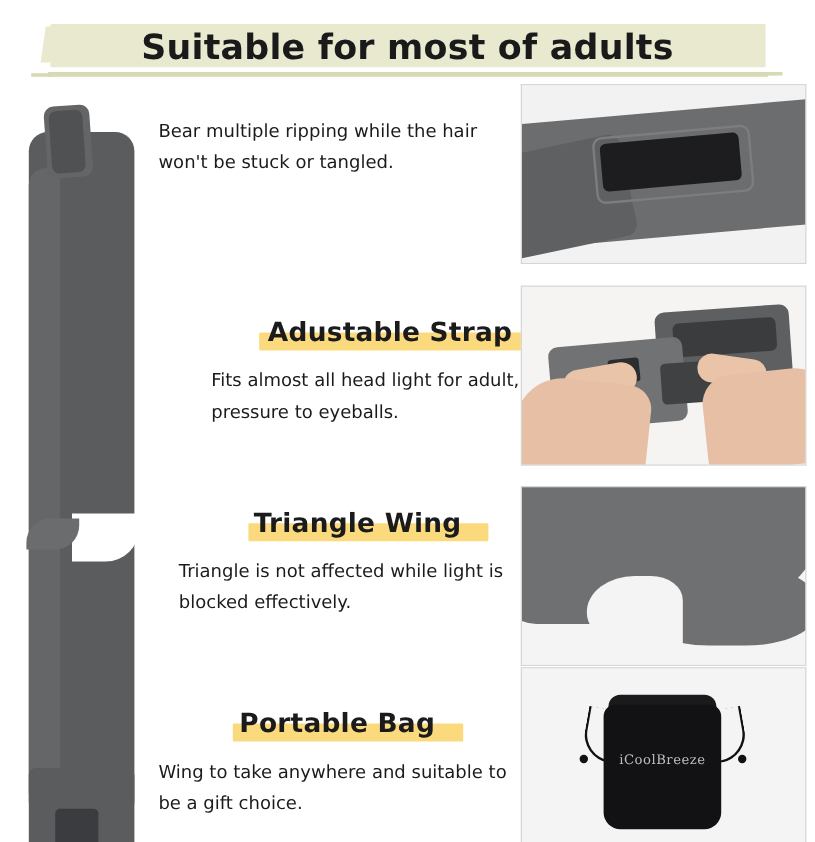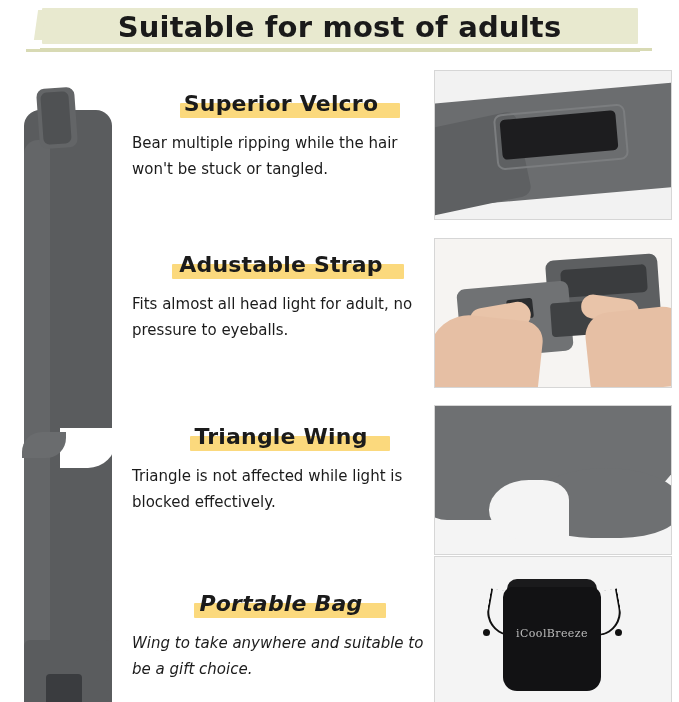--- a/index.html
+++ b/index.html
@@ -5,21 +5,21 @@
   html,body{margin:0;padding:0;}
   body{
     width:679px;height:702px;
     background:#ffffff;
     font-family:"DejaVu Sans", sans-serif;
     position:relative;
     overflow:hidden;
   }
   
   .header{
-    position:absolute;left:0;top:4px;width:679px;height:52px;
+    position:absolute;left:0;top:16px;width:679px;height:52px;
   }
   .header-band{
     position:absolute;left:42px;top:4px;width:596px;height:36px;
     background:#e8e9cf;
     border-radius:1px;
   }
   .header-band:after{
     content:"";position:absolute;left:-6px;top:2px;width:8px;height:30px;
     background:#e8e9cf;transform:skewX(-8deg);
   }
@@ -233,69 +233,65 @@
     <div class="mask-strap"></div>
     <div class="mask-strap-inner"></div>
     <div class="mask-notch"></div>
     <div class="mask-notch2"></div>
     <div class="mask-bottom"></div>
     <div class="mask-velcro"></div>
   </div>
 </div>
 
 <div class="feature" style="top:86px;">
-  <div class="hl-wrap">
-    <div class="hl-bar" style="left:48px;width:220px;"></div>
-    <div class="f-title">Superior Velcro</div>
-  </div>
   <div class="f-desc">Bear multiple ripping while the hair won't be stuck or tangled.</div>
 </div>
 <div class="photo" style="top:70px;">
   <div class="p1-bg"></div>
   <div class="p1-strap"></div>
   <div class="p1-strap2"></div>
   <div class="p1-velcro-edge"></div>
   <div class="p1-velcro"></div>
 </div>
 
-<div class="feature" style="top:247px;">
+<div class="feature" style="top:260px;margin-left:44px;">
   <div class="hl-wrap">
     <div class="hl-bar" style="left:40px;width:232px;"></div>
     <div class="f-title">Adustable Strap</div>
   </div>
   <div class="f-desc">Fits almost all head light for adult, no pressure to eyeballs.</div>
 </div>
 <div class="photo" style="top:238px;">
   <div class="p2-bg"></div>
   <div class="p2-mask-b"></div>
   <div class="p2-slot-b"></div>
   <div class="p2-mask-a"></div>
   <div class="p2-slot-a"></div>
   <div class="p2-tag"></div>
   <div class="p2-finger-l"></div>
   <div class="p2-hand-l"></div>
   <div class="p2-finger-r"></div>
   <div class="p2-hand-r"></div>
 </div>
 
-<div class="feature" style="top:419px;">
+<div class="feature" style="top:419px;margin-left:17px;">
   <div class="hl-wrap">
     <div class="hl-bar" style="left:58px;width:200px;"></div>
     <div class="f-title">Triangle Wing</div>
   </div>
   <div class="f-desc">Triangle is not affected while light is blocked effectively.</div>
 </div>
 <div class="photo" style="top:405px;">
   <div class="p3-bg"></div>
   <div class="p3-mask"></div>
   <div class="p3-wing"></div>
   <div class="p3-cut"></div>
 </div>
 
-<div class="feature" style="top:586px;font-style:italic;">
+<div class="feature" style="top:586px;">
   <div class="hl-wrap">
     <div class="hl-bar" style="left:62px;width:192px;"></div>
     <div class="f-title">Portable Bag</div>
   </div>
   <div class="f-desc">Wing to take anywhere and suitable to be a gift choice.</div>
 </div>
 <div class="photo" style="top:556px;">
   <div class="p4-bg"></div>
   <div class="p4-cord-l"></div>
   <div class="p4-cord-r"></div>

